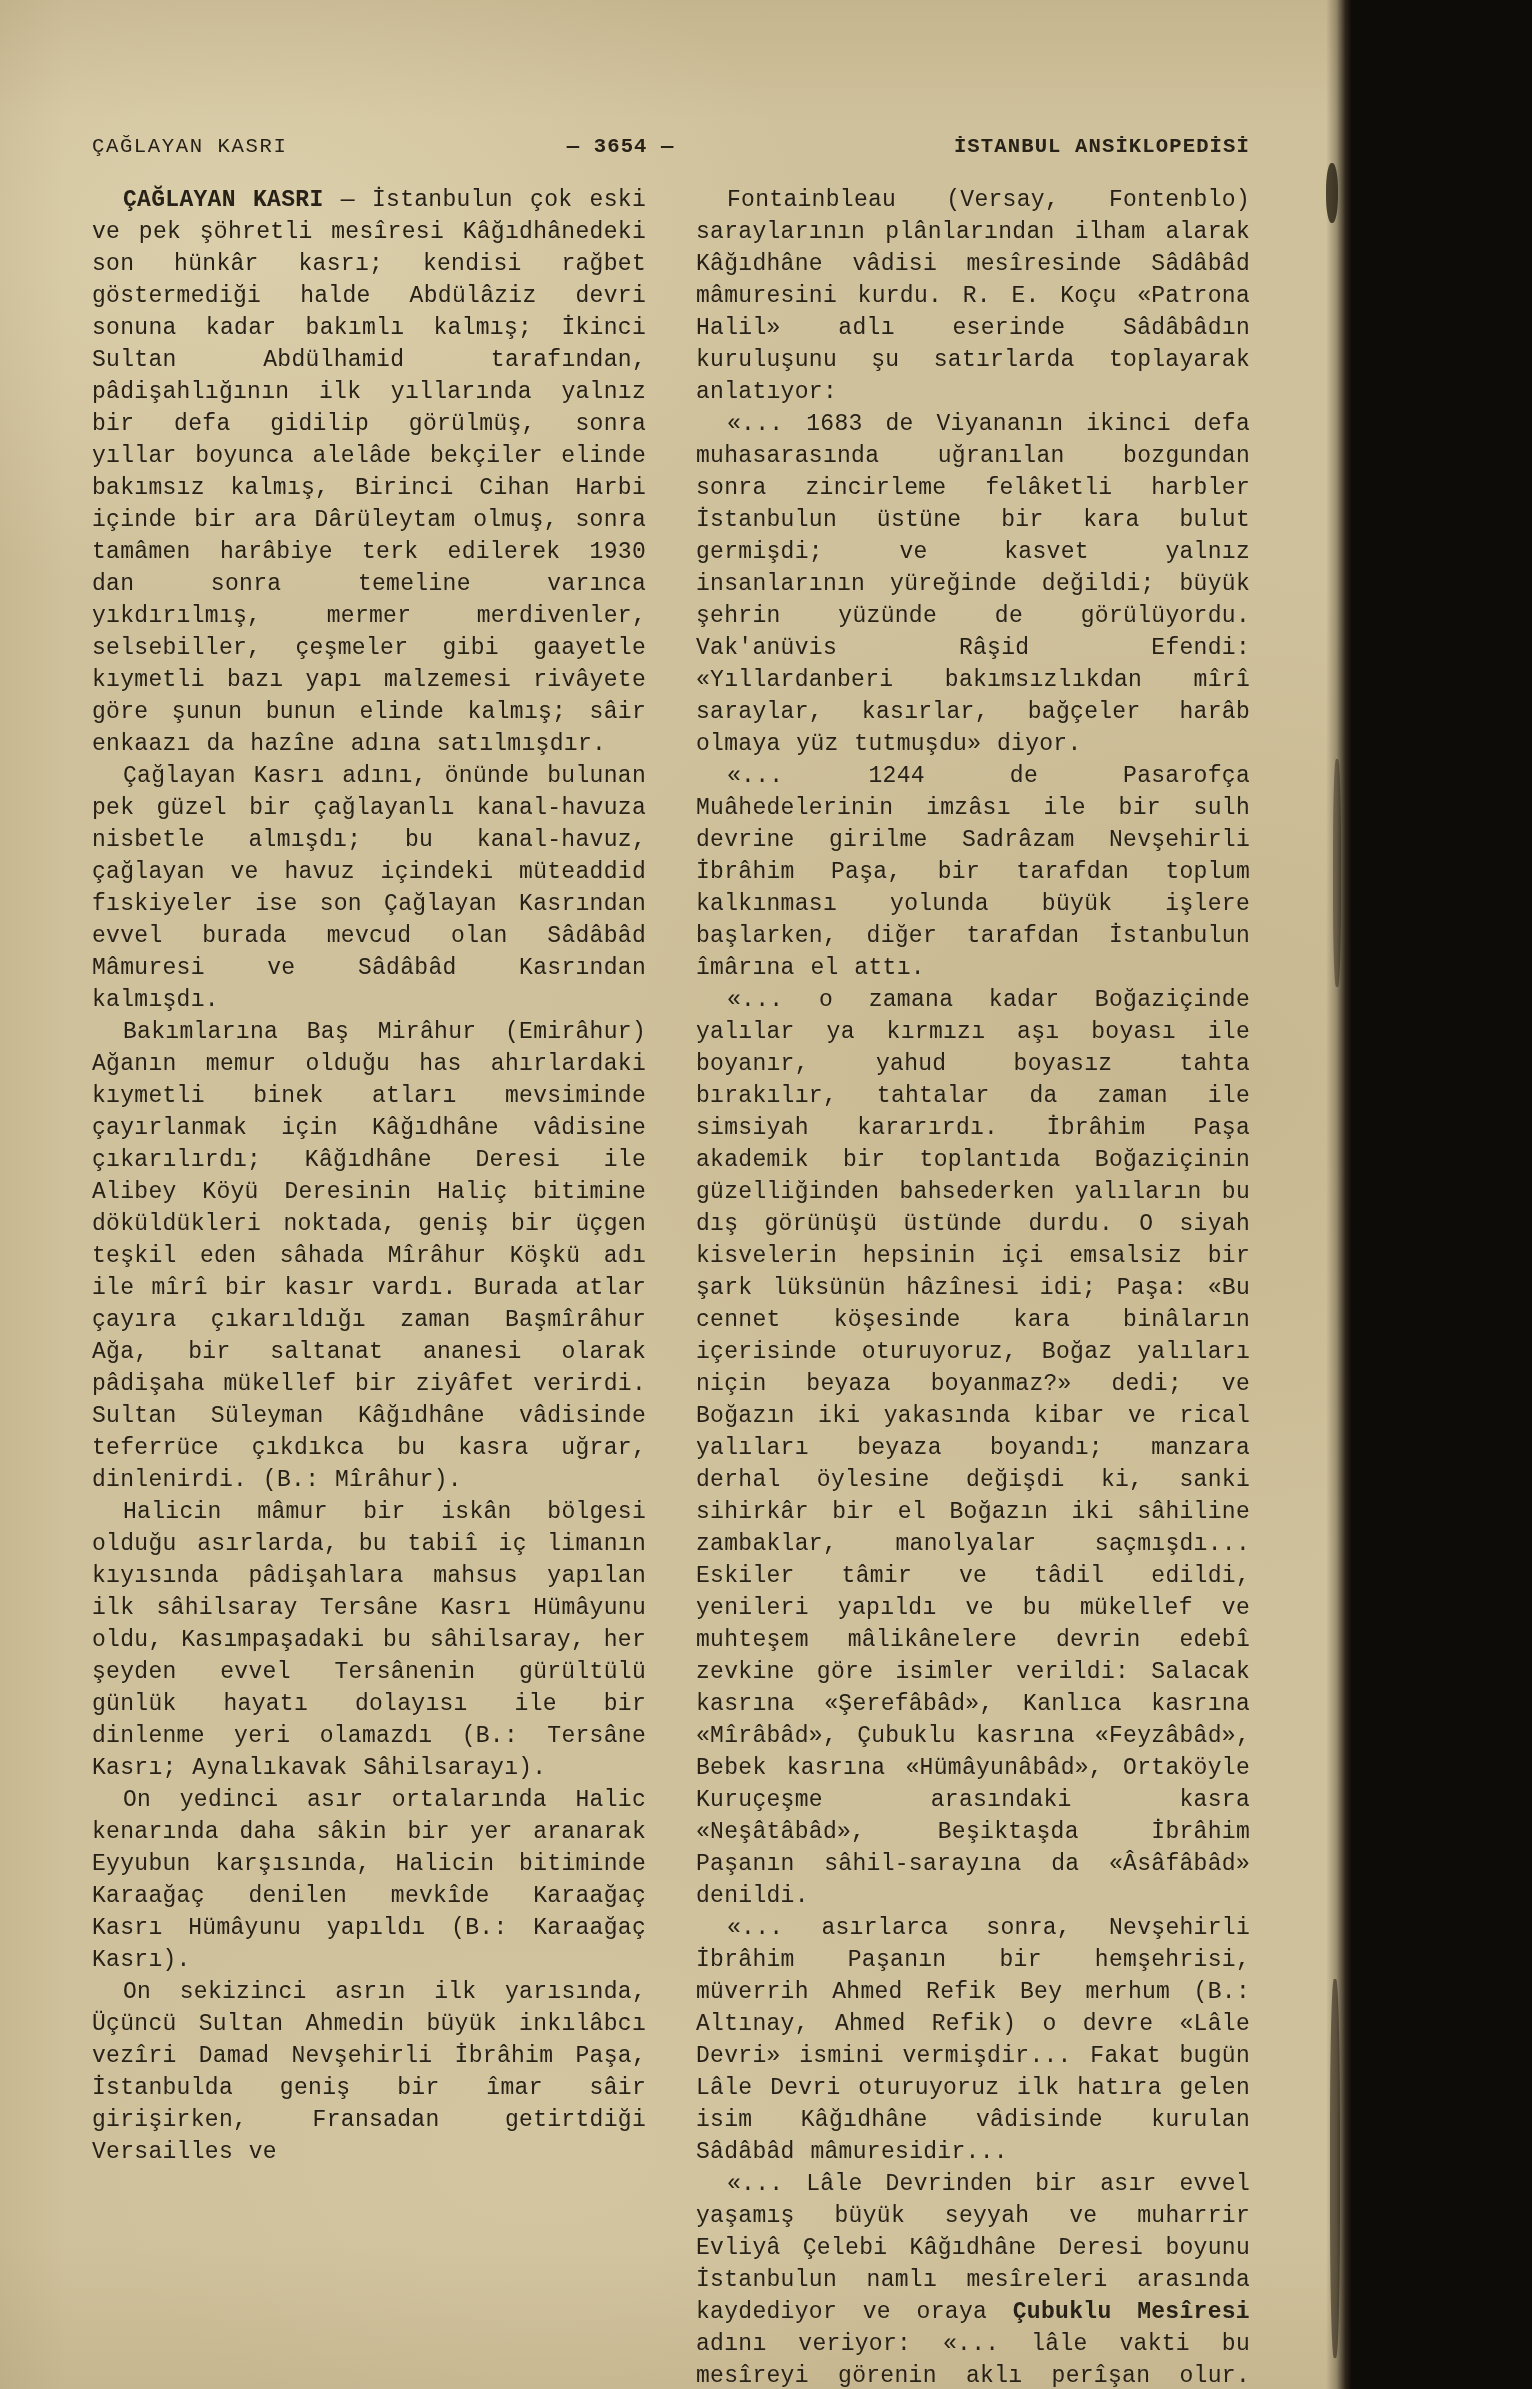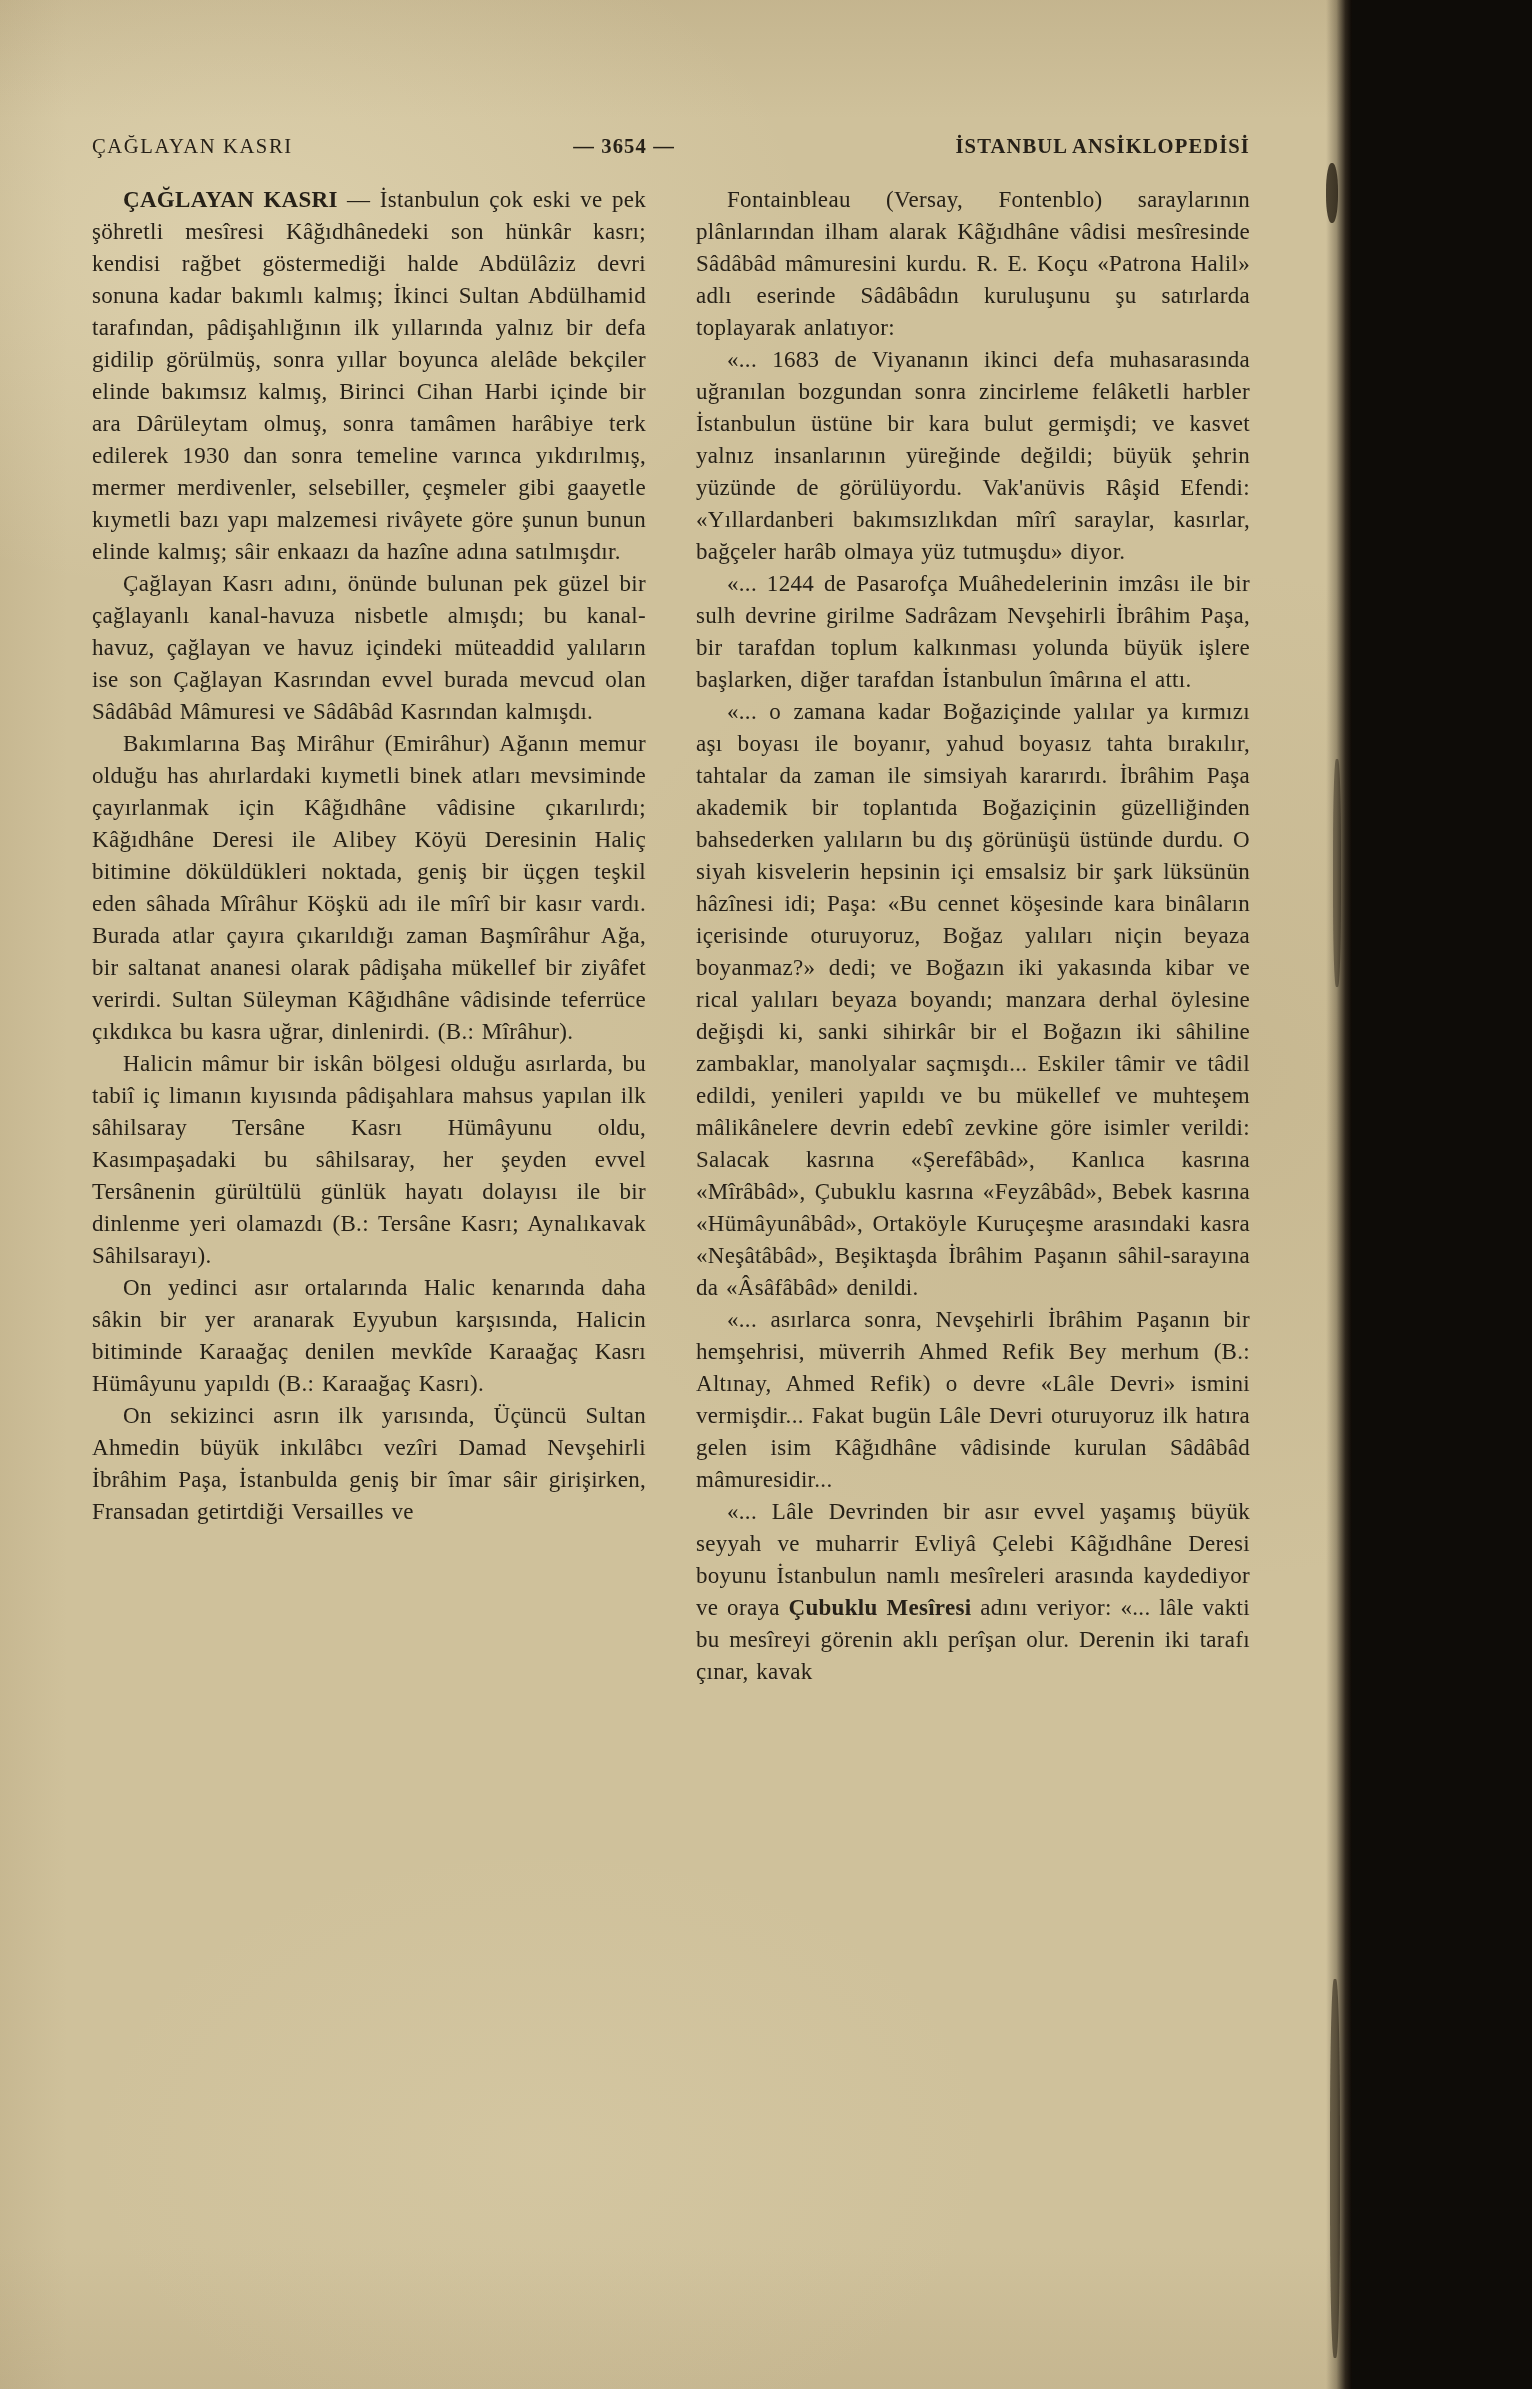--- a/index.html
+++ b/index.html
@@ -1,20 +1,20 @@
 <!DOCTYPE html>
 <html style="font-size:8.7px"><head>
 <meta charset="utf-8">
 <style>
   html,body{margin:0;padding:0;}
   body{width:1532px;height:2389px;background:#0e0c08;}
   .page{
     position:relative;width:1352px;height:2389px;overflow:hidden;
     background:#cfc19b;
-    font-family:Liberation Serif, serif;
+    font-family:Liberation Mono, monospace;
     color:#272118;
   }
   .paper-texture{
     position:absolute;inset:0;pointer-events:none;
     background:
       radial-gradient(ellipse 813px 515px at 18% 10%, rgba(240,230,198,0.38), rgba(240,230,198,0) 70%),
       radial-gradient(ellipse 922px 705px at 88% 45%, rgba(165,145,102,0.20), rgba(165,145,102,0) 72%),
       radial-gradient(ellipse 650px 434px at 40% 90%, rgba(226,214,180,0.22), rgba(226,214,180,0) 70%),
       linear-gradient(to bottom, rgba(148,126,86,0.18), rgba(148,126,86,0) 5%, rgba(148,126,86,0) 94%, rgba(148,126,86,0.16)),
       linear-gradient(to right, rgba(148,126,86,0.14), rgba(148,126,86,0) 5%);
@@ -52,21 +52,21 @@
 
     <div class="running-head">
       <span class="rh-left">ÇAĞLAYAN KASRI</span>
       <span class="rh-center">— 3654 —</span>
       <span class="rh-right">İSTANBUL ANSİKLOPEDİSİ</span>
     </div>
 
     <div class="columns">
       <div class="col">
           <p><b>ÇAĞLAYAN KASRI</b> — İstanbulun çok eski ve pek şöhretli mesîresi Kâğıdhânedeki son hünkâr kasrı; kendisi rağbet göstermediği halde Abdülâziz devri sonuna kadar bakımlı kalmış; İkinci Sultan Abdülhamid tarafından, pâdişahlığının ilk yıllarında yalnız bir defa gidilip görülmüş, sonra yıllar boyunca alelâde bekçiler elinde bakımsız kalmış, Birinci Cihan Harbi içinde bir ara Dârüleytam olmuş, sonra tamâmen harâbiye terk edilerek 1930 dan sonra temeline varınca yıkdırılmış, mermer merdivenler, selsebiller, çeşmeler gibi gaayetle kıymetli bazı yapı malzemesi rivâyete göre şunun bunun elinde kalmış; sâir enkaazı da hazîne adına satılmışdır.</p>
-          <p>Çağlayan Kasrı adını, önünde bulunan pek güzel bir çağlayanlı kanal-havuza nisbetle almışdı; bu kanal-havuz, çağlayan ve havuz içindeki müteaddid yalıların ise son Çağlayan Kasrından evvel burada mevcud olan Sâdâbâd Mâmuresi ve Sâdâbâd Kasrından kalmışdı.</p>
+          <p>Çağlayan Kasrı adını, önünde bulunan pek güzel bir çağlayanlı kanal-havuza nisbetle almışdı; bu kanal-havuz, çağlayan ve havuz içindeki müteaddid fıskiyeler ise son Çağlayan Kasrından evvel burada mevcud olan Sâdâbâd Mâmuresi ve Sâdâbâd Kasrından kalmışdı.</p>
           <p>Bakımlarına Baş Mirâhur (Emirâhur) Ağanın memur olduğu has ahırlardaki kıymetli binek atları mevsiminde çayırlanmak için Kâğıdhâne vâdisine çıkarılırdı; Kâğıdhâne Deresi ile Alibey Köyü Deresinin Haliç bitimine döküldükleri noktada, geniş bir üçgen teşkil eden sâhada Mîrâhur Köşkü adı ile mîrî bir kasır vardı. Burada atlar çayıra çıkarıldığı zaman Başmîrâhur Ağa, bir saltanat ananesi olarak pâdişaha mükellef bir ziyâfet verirdi. Sultan Süleyman Kâğıdhâne vâdisinde teferrüce çıkdıkca bu kasra uğrar, dinlenirdi. (B.: Mîrâhur).</p>
           <p>Halicin mâmur bir iskân bölgesi olduğu asırlarda, bu tabiî iç limanın kıyısında pâdişahlara mahsus yapılan ilk sâhilsaray Tersâne Kasrı Hümâyunu oldu, Kasımpaşadaki bu sâhilsaray, her şeyden evvel Tersânenin gürültülü günlük hayatı dolayısı ile bir dinlenme yeri olamazdı (B.: Tersâne Kasrı; Aynalıkavak Sâhilsarayı).</p>
           <p>On yedinci asır ortalarında Halic kenarında daha sâkin bir yer aranarak Eyyubun karşısında, Halicin bitiminde Karaağaç denilen mevkîde Karaağaç Kasrı Hümâyunu yapıldı (B.: Karaağaç Kasrı).</p>
           <p>On sekizinci asrın ilk yarısında, Üçüncü Sultan Ahmedin büyük inkılâbcı vezîri Damad Nevşehirli İbrâhim Paşa, İstanbulda geniş bir îmar sâir girişirken, Fransadan getirtdiği Versailles ve</p>
         </div>
       <div class="col">
           <p>Fontainbleau (Versay, Fontenblo) saraylarının plânlarından ilham alarak Kâğıdhâne vâdisi mesîresinde Sâdâbâd mâmuresini kurdu. R. E. Koçu «Patrona Halil» adlı eserinde Sâdâbâdın kuruluşunu şu satırlarda toplayarak anlatıyor:</p>
           <p>«... 1683 de Viyananın ikinci defa muhasarasında uğranılan bozgundan sonra zincirleme felâketli harbler İstanbulun üstüne bir kara bulut germişdi; ve kasvet yalnız insanlarının yüreğinde değildi; büyük şehrin yüzünde de görülüyordu. Vak'anüvis Râşid Efendi: «Yıllardanberi bakımsızlıkdan mîrî saraylar, kasırlar, bağçeler harâb olmaya yüz tutmuşdu» diyor.</p>
           <p>«... 1244 de Pasarofça Muâhedelerinin imzâsı ile bir sulh devrine girilme Sadrâzam Nevşehirli İbrâhim Paşa, bir tarafdan toplum kalkınması yolunda büyük işlere başlarken, diğer tarafdan İstanbulun îmârına el attı.</p>
           <p>«... o zamana kadar Boğaziçinde yalılar ya kırmızı aşı boyası ile boyanır, yahud boyasız tahta bırakılır, tahtalar da zaman ile simsiyah kararırdı. İbrâhim Paşa akademik bir toplantıda Boğaziçinin güzelliğinden bahsederken yalıların bu dış görünüşü üstünde durdu. O siyah kisvelerin hepsinin içi emsalsiz bir şark lüksünün hâzînesi idi; Paşa: «Bu cennet köşesinde kara binâların içerisinde oturuyoruz, Boğaz yalıları niçin beyaza boyanmaz?» dedi; ve Boğazın iki yakasında kibar ve rical yalıları beyaza boyandı; manzara derhal öylesine değişdi ki, sanki sihirkâr bir el Boğazın iki sâhiline zambaklar, manolyalar saçmışdı... Eskiler tâmir ve tâdil edildi, yenileri yapıldı ve bu mükellef ve muhteşem mâlikânelere devrin edebî zevkine göre isimler verildi: Salacak kasrına «Şerefâbâd», Kanlıca kasrına «Mîrâbâd», Çubuklu kasrına «Feyzâbâd», Bebek kasrına «Hümâyunâbâd», Ortaköyle Kuruçeşme arasındaki kasra «Neşâtâbâd», Beşiktaşda İbrâhim Paşanın sâhil-sarayına da «Âsâfâbâd» denildi.</p>

